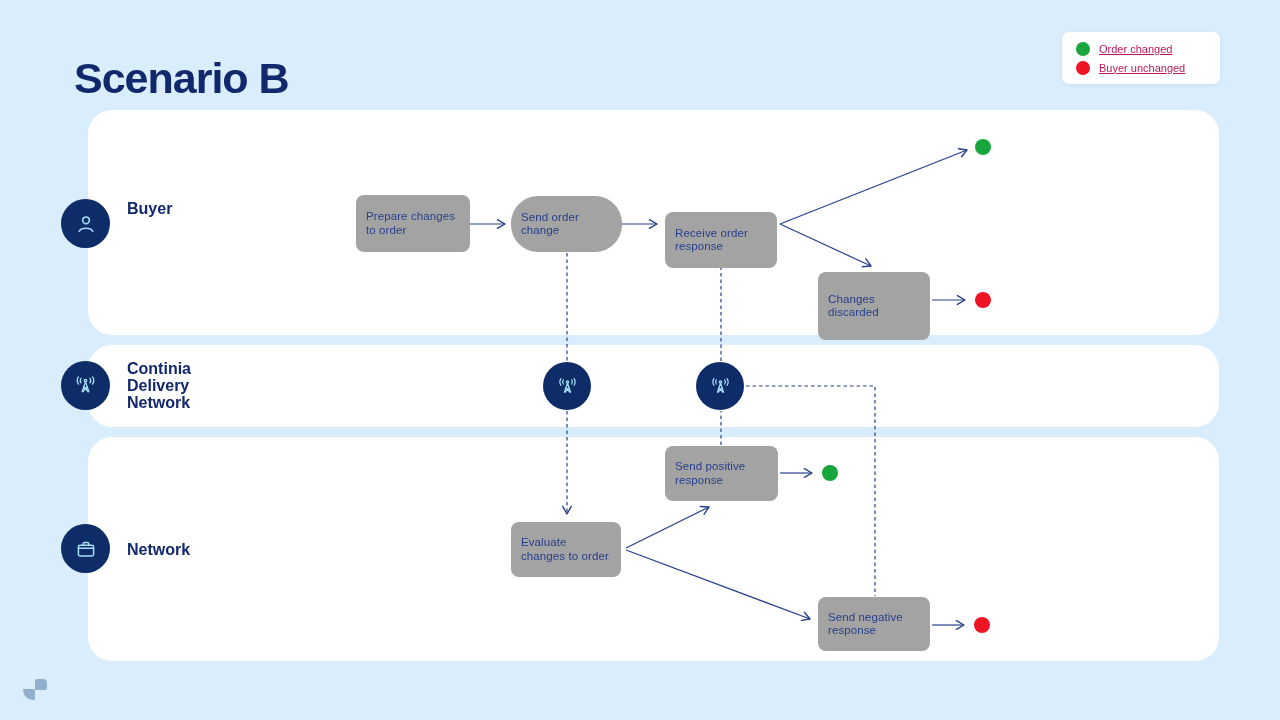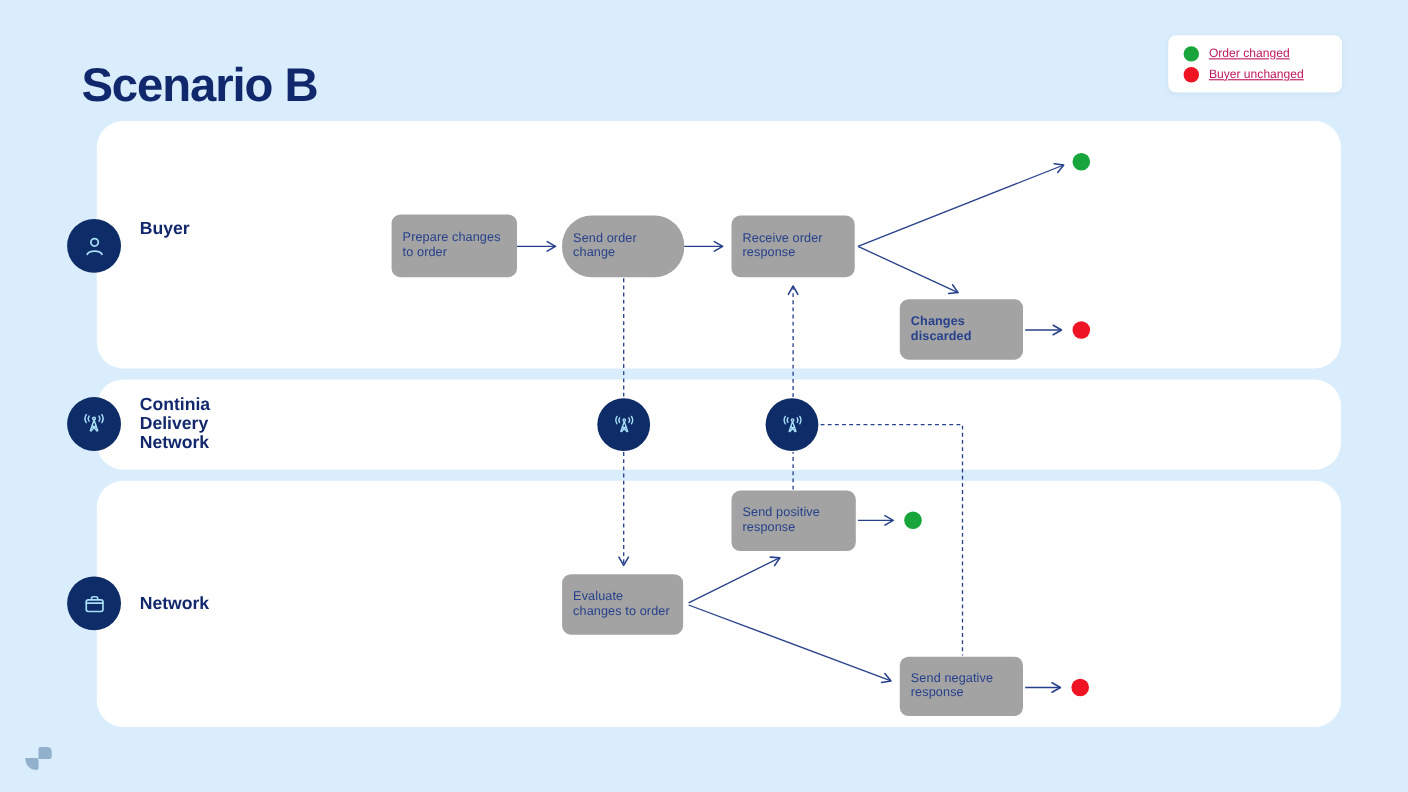--- a/index.html
+++ b/index.html
@@ -63,22 +63,22 @@
 
   
   .node{
     position:absolute;background:#a3a3a3;border-radius:8px;
     color:#27418b;font-size:11.5px;line-height:13.5px;letter-spacing:.1px;
     display:flex;align-items:center;box-sizing:border-box;
     padding:8px 10px;
   }
   .n-prepare{left:356px;top:195px;width:114px;height:57px;}
   .n-send-change{left:511px;top:196px;width:111px;height:56px;border-radius:27px;}
-  .n-receive{left:665px;top:196px;width:112px;height:56px;}
-  .n-discarded{left:818px;top:272px;width:112px;height:55px;font-weight:bold;}
+  .n-receive{left:665px;top:212px;width:112px;height:56px;}
+  .n-discarded{left:818px;top:272px;width:112px;height:68px;}
   .n-evaluate{left:511px;top:522px;width:110px;height:55px;}
   .n-positive{left:665px;top:446px;width:113px;height:55px;}
   .n-negative{left:818px;top:597px;width:112px;height:54px;}
 
   
   .dot{
     position:absolute;width:16px;height:16px;border-radius:50%;
     box-shadow:0 0 0 5px rgba(255,255,255,.55);
   }
   .dot-1{left:975px;top:139px;}

